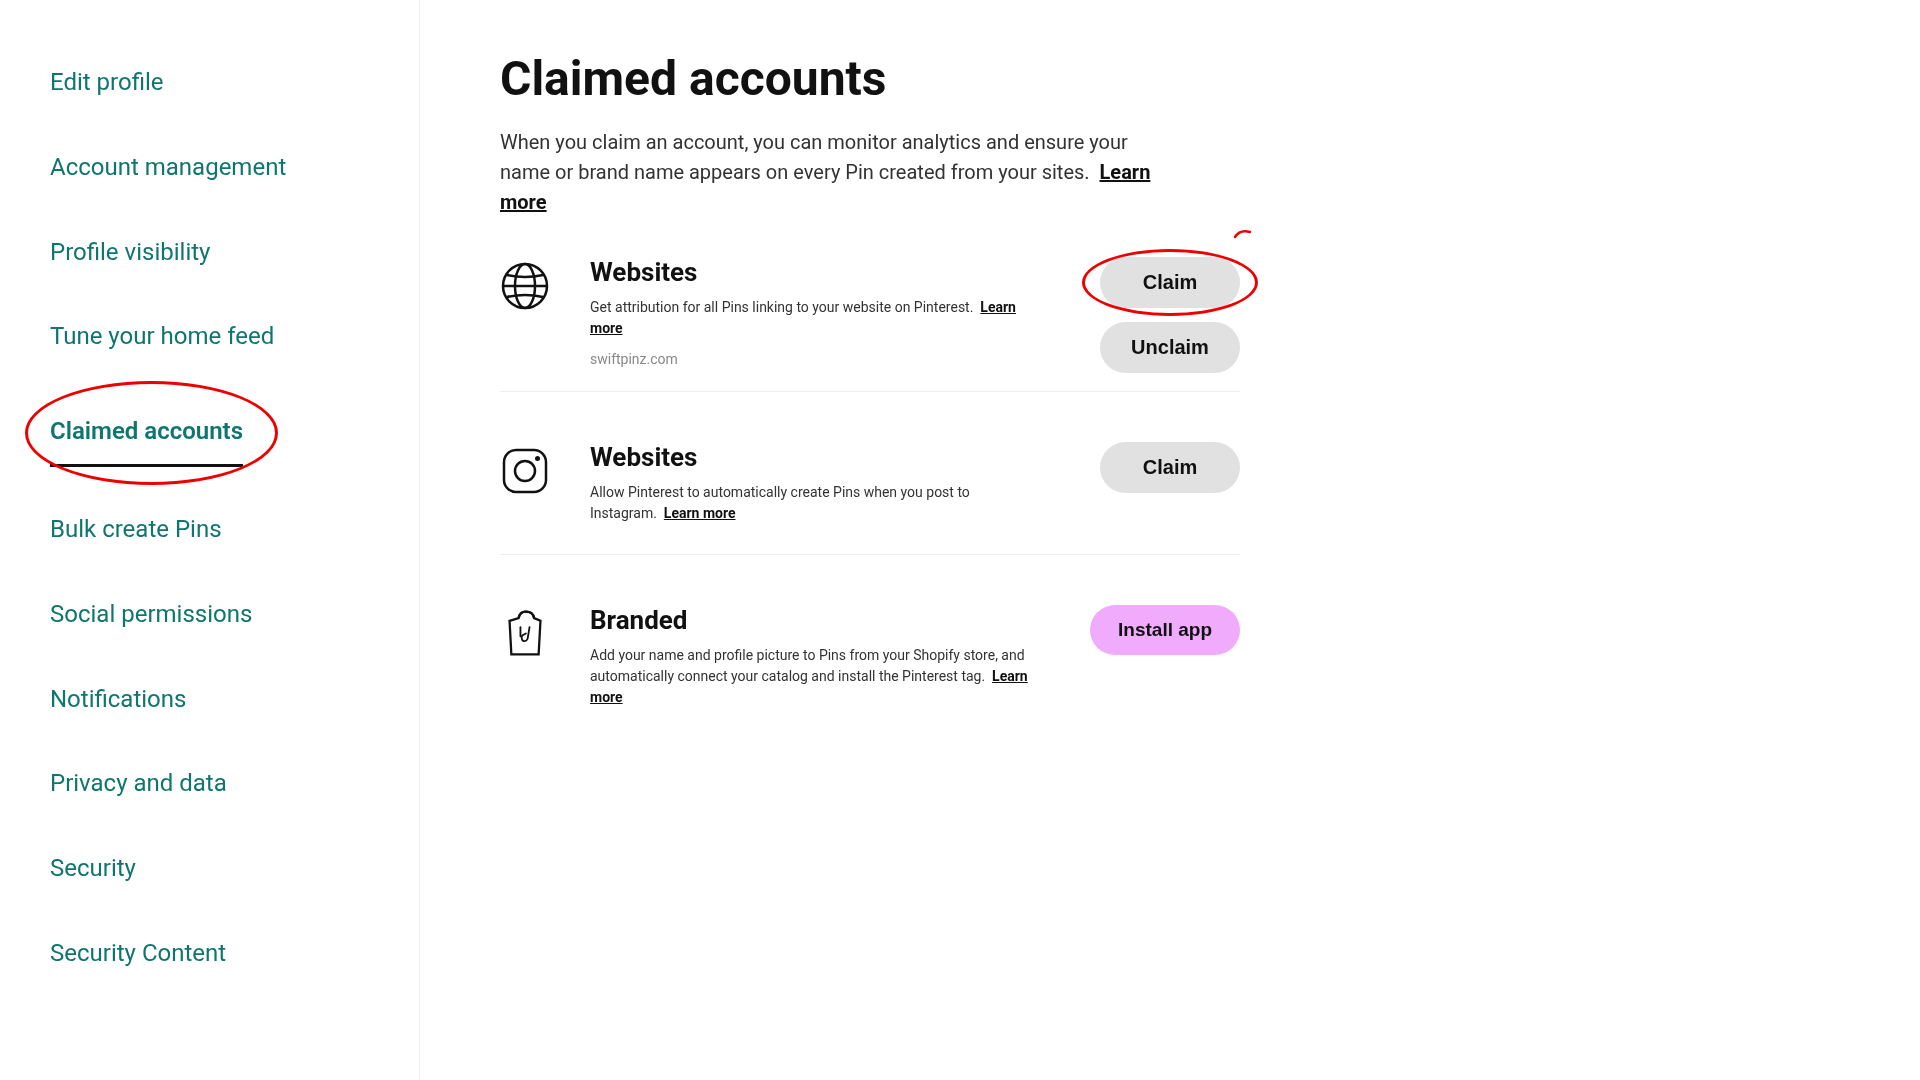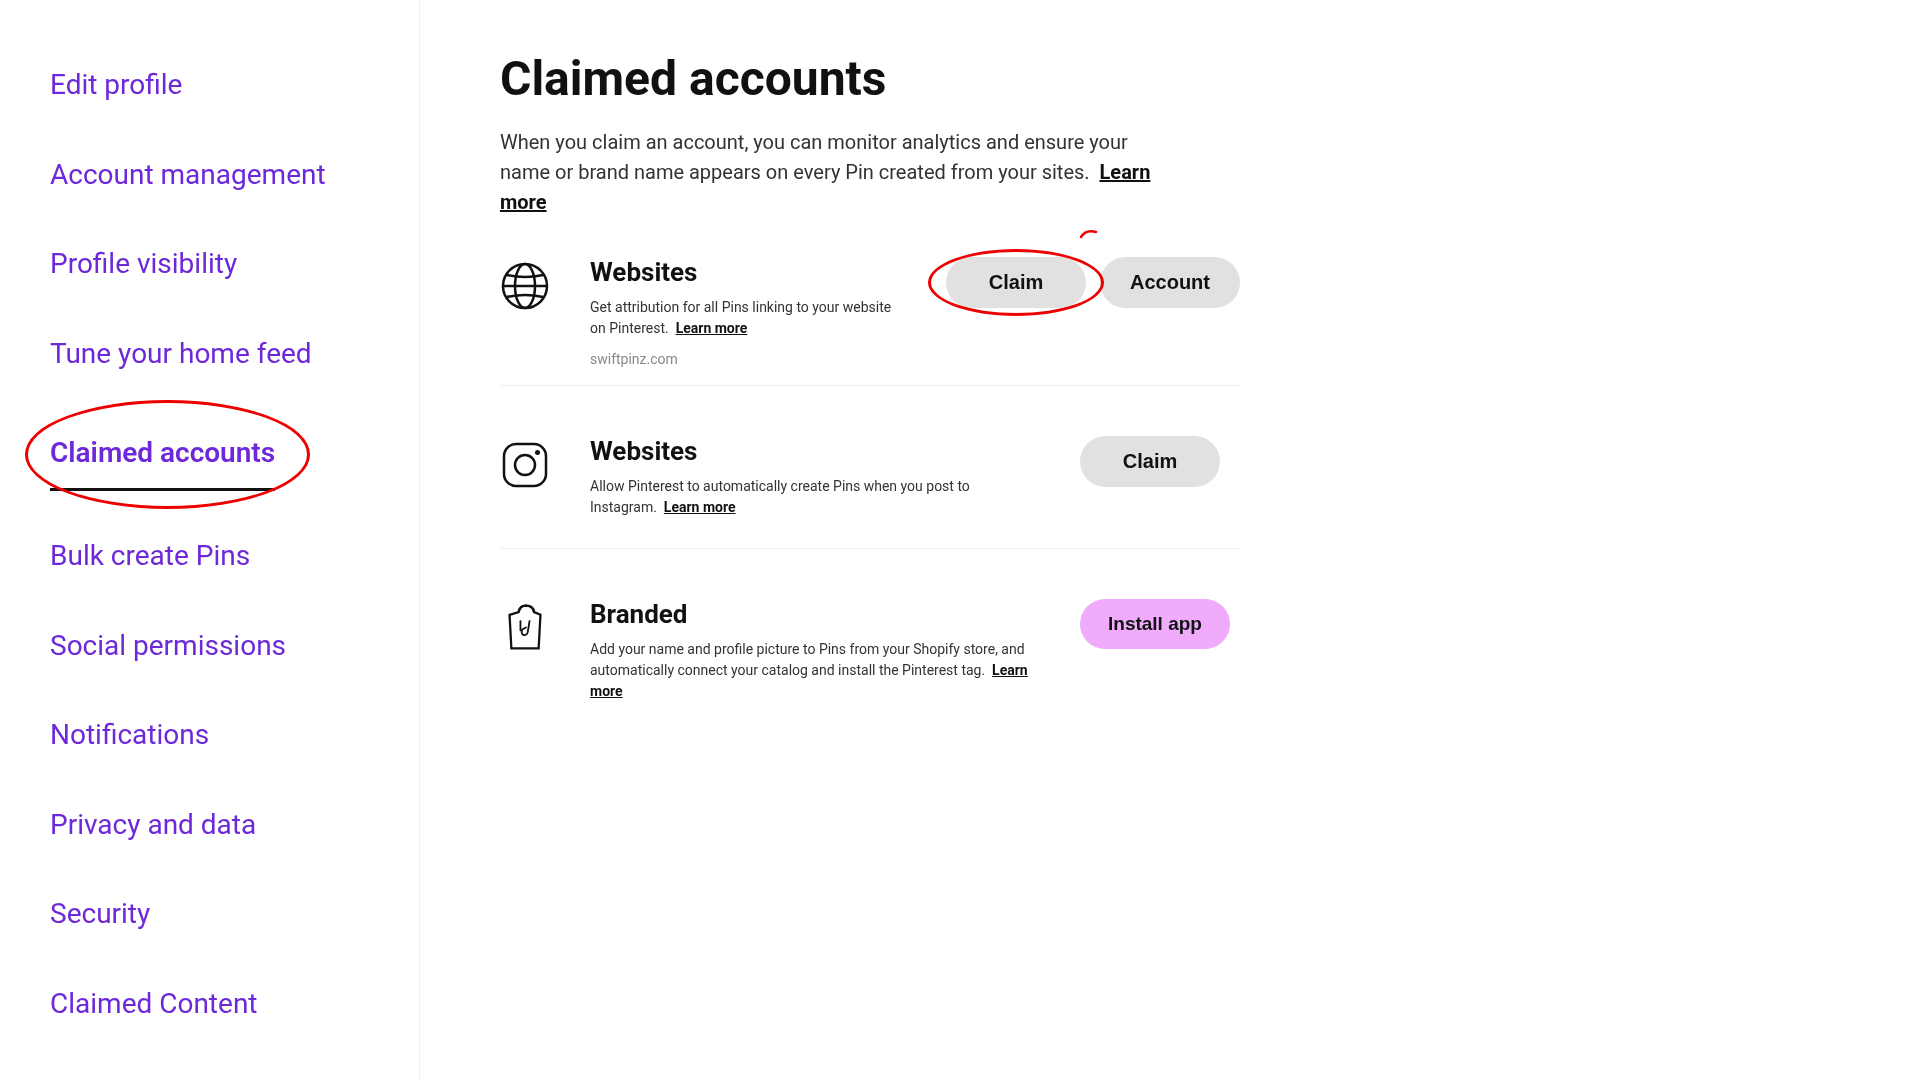--- a/index.html
+++ b/index.html
@@ -12,23 +12,23 @@
     }
 
     .sidebar {
       width: 420px;
       min-width: 420px;
       padding: 40px 40px 40px 50px;
       border-right: 1px solid #eee;
     }
 
     .sidebar-item {
-      font-size: 28px;
+      font-size: 24px;
       font-weight: 400;
-      color: #6d28d9;
+      color: #0f766e;
       padding: 18px 0;
       cursor: pointer;
       display: block;
       text-decoration: none;
       line-height: 1.2;
     }
 
     .sidebar-item.active {
       font-weight: 600;
       border-bottom: 3px solid #111;
@@ -126,21 +126,21 @@
       font-weight: 700;
     }
 
     .account-claimed-url {
       font-size: 14px;
       color: #888;
     }
 
     .account-actions {
       display: flex;
-      flex-direction: row;
+      flex-direction: column;
       align-items: flex-end;
       gap: 14px;
       margin-left: 40px;
       min-width: 160px;
       position: relative;
     }
 
     .btn {
       padding: 14px 28px;
       border-radius: 30px;
@@ -225,21 +225,21 @@
   <div class="sidebar-item-wrapper">
     <a class="sidebar-item">Notifications</a>
   </div>
   <div class="sidebar-item-wrapper">
     <a class="sidebar-item">Privacy and data</a>
   </div>
   <div class="sidebar-item-wrapper">
     <a class="sidebar-item">Security</a>
   </div>
   <div class="sidebar-item-wrapper">
-    <a class="sidebar-item">Claimed Content</a>
+    <a class="sidebar-item">Security Content</a>
   </div>
 </nav>
 
 <main class="main-content">
   <h1 class="page-title">Claimed accounts</h1>
   <p class="page-description">
     <span>When you claim an account, you can monitor analytics and ensure your name or brand name appears on every Pin created from your sites.</span>
     &nbsp;<strong><a href="#" style="color:#111;">Learn more</a></strong>
   </p>
 
@@ -264,21 +264,21 @@
     <div class="account-actions">
       <div class="claim-btn-wrapper">
         
         <div class="claim-circle-annotation"></div>
         
         <svg class="claim-arrow" viewBox="0 0 80 40" fill="none" xmlns="http://www.w3.org/2000/svg">
           <path d="M70 5 Q60 2 55 10" stroke="#e00" stroke-width="2.5" fill="none" stroke-linecap="round"></path>
         </svg>
         <button class="btn btn-claim">Claim</button>
       </div>
-      <button class="btn btn-unclaim">Account</button>
+      <button class="btn btn-unclaim">Unclaim</button>
     </div>
   </div>
 
   <div class="account-section">
     <div class="account-icon">
       <svg viewBox="0 0 50 50" fill="none" xmlns="http://www.w3.org/2000/svg">
         <rect x="4" y="4" width="42" height="42" rx="12" stroke="#111" stroke-width="2.5"></rect>
         <circle cx="25" cy="25" r="10" stroke="#111" stroke-width="2.5"></circle>
         <circle cx="37.5" cy="12.5" r="2.5" fill="#111"></circle>
       </svg>

